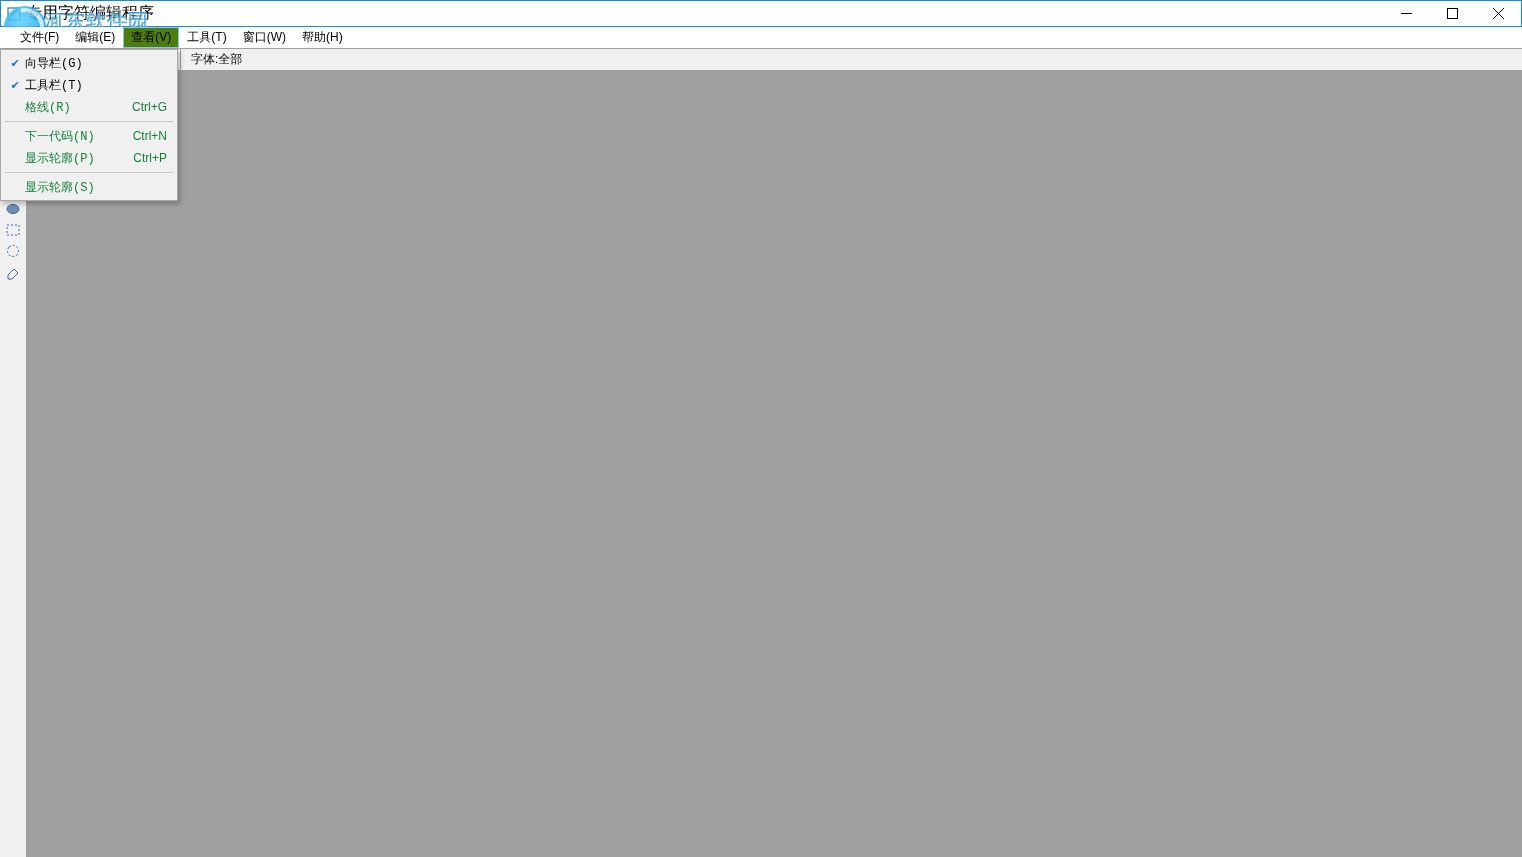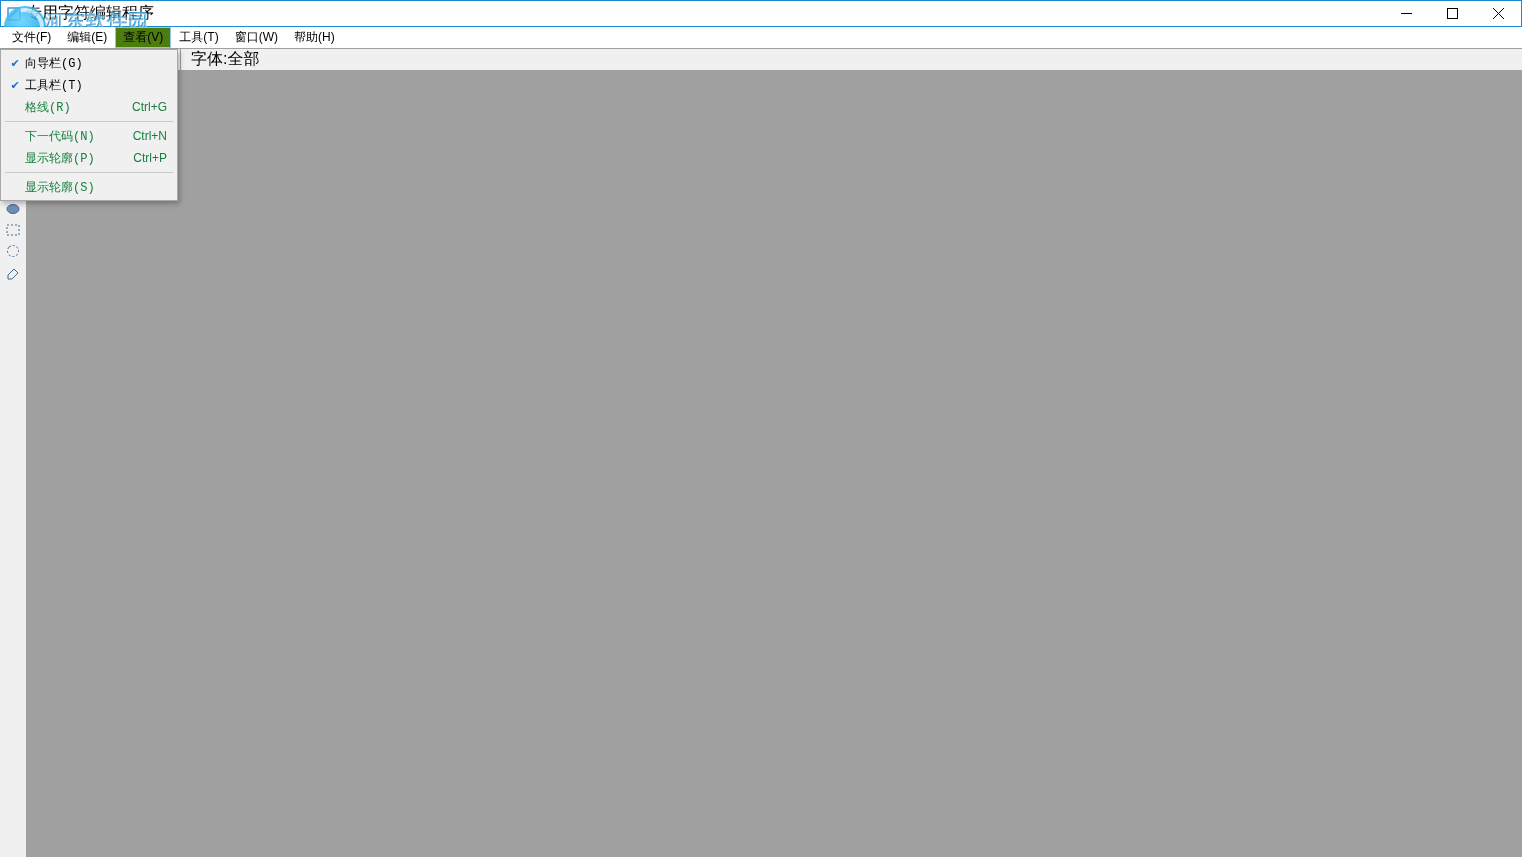--- a/index.html
+++ b/index.html
@@ -69,21 +69,21 @@
     letter-spacing: 0.5px;
   }
 
   
   .menubar {
     height: 22px;
     background: #fff;
     border-bottom: 1px solid #a0a0a0;
     display: flex;
     align-items: center;
-    padding-left: 4px;
+    padding-left: 12px;
     position: relative;
     z-index: 10;
   }
   .menubar .menu-item {
     padding: 2px 8px 2px 8px;
     height: 100%;
     display: flex; align-items: center;
     cursor: default;
     position: relative;
   }
@@ -92,21 +92,21 @@
     border: 1px solid #8cc8f0;
     padding: 1px 7px;
   }
 
   
   .status-strip {
     height: 22px;
     background: #f0f0f0;
     border-bottom: 1px solid #a0a0a0;
     display: flex; align-items: center;
-    font-size: 16px;
+    font-size: 12px;
     color: #000;
   }
   .status-strip .cell {
     padding: 0 10px;
     border-left: 1px solid #a0a0a0;
     height: 100%;
     display:flex; align-items:center;
   }
   .status-strip .cell.first { border-left: none; width: 180px; }
   .status-strip .cell.font { width: 100px; }

